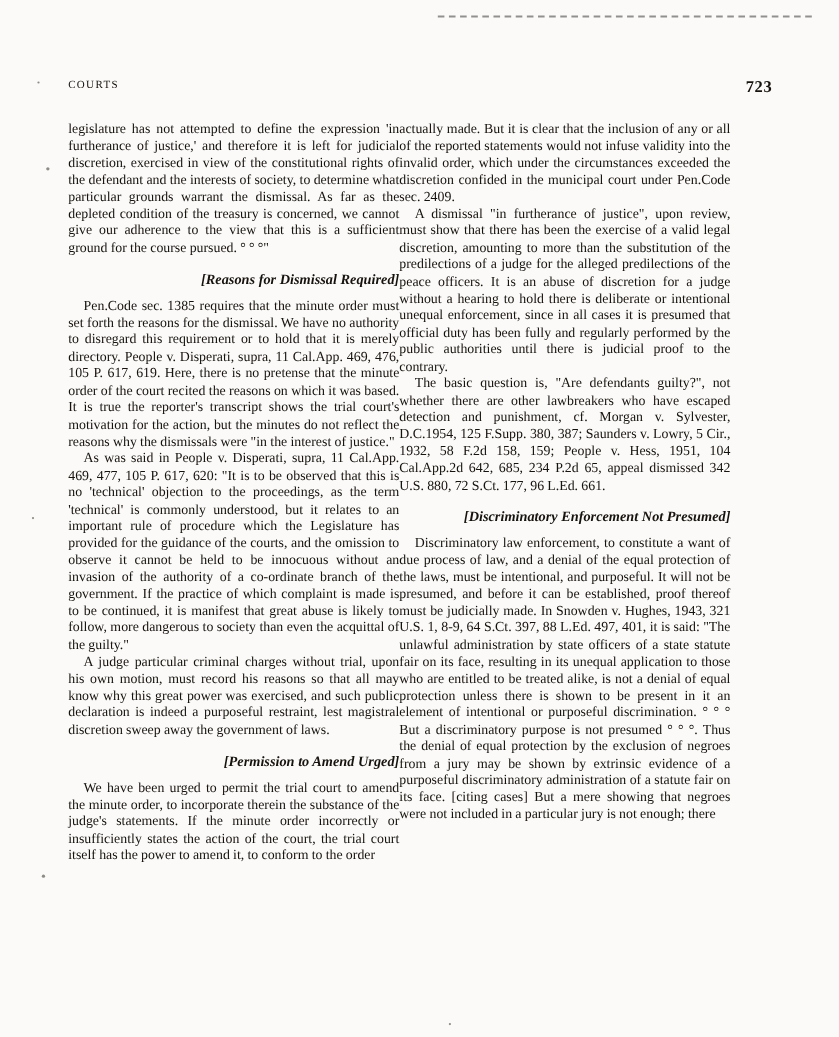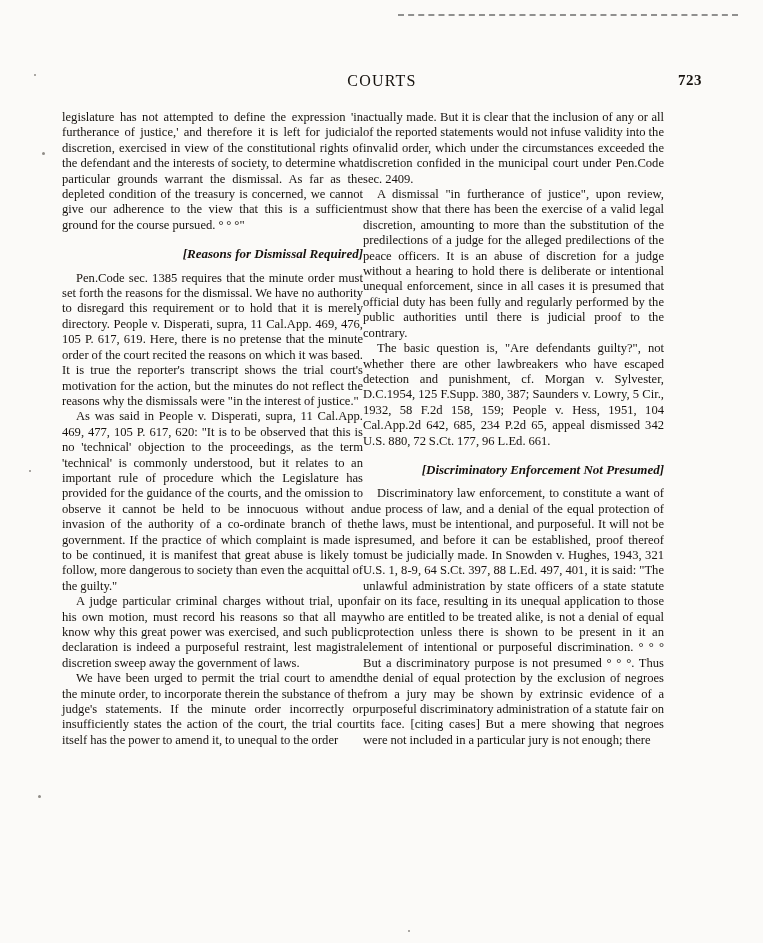--- a/index.html
+++ b/index.html
@@ -39,22 +39,22 @@
     position: absolute;
     top: 72px;
     left: 62px;
     width: 640px;
     height: 18px;
   }
   .header .running-head {
     position: absolute;
     left: 0;
     width: 100%;
-    text-align: center;
-    font-size: 16px;
+    text-align: left;
+    font-size: 10px;
     letter-spacing: 1.2px;
     font-variant: small-caps;
     text-transform: uppercase;
   }
   .header .folio {
     position: absolute;
     right: 0;
     top: 0;
     font-size: 15px;
     font-weight: bold;
@@ -114,21 +114,22 @@
   </div>
 
   <div class="columns">
 
     <div class="col">
       <p class="para noindent">legislature has not attempted to define the expression 'in furtherance of justice,' and therefore it is left for judicial discretion, exercised in view of the constitutional rights of the defendant and the interests of society, to determine what particular grounds warrant the dismissal. As far as the depleted condition of the treasury is concerned, we cannot give our adherence to the view that this is a sufficient ground for the course pursued. ° ° °"</p>
       <h2 class="subhead">[Reasons for Dismissal Required]</h2>
       <p class="para">Pen.Code sec. 1385 requires that the minute order must set forth the reasons for the dismissal. We have no authority to disregard this requirement or to hold that it is merely directory. People v. Disperati, supra, 11 Cal.App. 469, 476, 105 P. 617, 619. Here, there is no pretense that the minute order of the court recited the reasons on which it was based. It is true the reporter's transcript shows the trial court's motivation for the action, but the minutes do not reflect the reasons why the dismissals were "in the interest of justice."</p>
       <p class="para">As was said in People v. Disperati, supra, 11 Cal.App. 469, 477, 105 P. 617, 620: "It is to be observed that this is no 'technical' objection to the proceedings, as the term 'technical' is commonly understood, but it relates to an important rule of procedure which the Legislature has provided for the guidance of the courts, and the omission to observe it cannot be held to be innocuous without an invasion of the authority of a co-ordinate branch of the government. If the practice of which complaint is made is to be continued, it is manifest that great abuse is likely to follow, more dangerous to society than even the acquittal of the guilty."</p>
       <p class="para">A judge particular criminal charges without trial, upon his own motion, must record his reasons so that all may know why this great power was exercised, and such public declaration is indeed a purposeful restraint, lest magistral discretion sweep away the government of laws.</p>
-      <p class="para">We have been urged to permit the trial court to amend the minute order, to incorporate therein the substance of the judge's statements. If the minute order incorrectly or insufficiently states the action of the court, the trial court itself has the power to amend it, to unequal to the order</p>
+      <h2 class="subhead">[Permission to Amend Urged]</h2>
+      <p class="para">We have been urged to permit the trial court to amend the minute order, to incorporate therein the substance of the judge's statements. If the minute order incorrectly or insufficiently states the action of the court, the trial court itself has the power to amend it, to conform to the order</p>
     </div>
 
     <div class="col">
       <p class="para noindent">actually made. But it is clear that the inclusion of any or all of the reported statements would not infuse validity into the invalid order, which under the circumstances exceeded the discretion confided in the municipal court under Pen.Code sec. 2409.</p>
       <p class="para">A dismissal "in furtherance of justice", upon review, must show that there has been the exercise of a valid legal discretion, amounting to more than the substitution of the predilections of a judge for the alleged predilections of the peace officers. It is an abuse of discretion for a judge without a hearing to hold there is deliberate or intentional unequal enforcement, since in all cases it is presumed that official duty has been fully and regularly performed by the public authorities until there is judicial proof to the contrary.</p>
       <p class="para">The basic question is, "Are defendants guilty?", not whether there are other lawbreakers who have escaped detection and punishment, cf. Morgan v. Sylvester, D.C.1954, 125 F.Supp. 380, 387; Saunders v. Lowry, 5 Cir., 1932, 58 F.2d 158, 159; People v. Hess, 1951, 104 Cal.App.2d 642, 685, 234 P.2d 65, appeal dismissed 342 U.S. 880, 72 S.Ct. 177, 96 L.Ed. 661.</p>
       <h2 class="subhead">[Discriminatory Enforcement Not Presumed]</h2>
       <p class="para">Discriminatory law enforcement, to constitute a want of due process of law, and a denial of the equal protection of the laws, must be intentional, and purposeful. It will not be presumed, and before it can be established, proof thereof must be judicially made. In Snowden v. Hughes, 1943, 321 U.S. 1, 8-9, 64 S.Ct. 397, 88 L.Ed. 497, 401, it is said: "The unlawful administration by state officers of a state statute fair on its face, resulting in its unequal application to those who are entitled to be treated alike, is not a denial of equal protection unless there is shown to be present in it an element of intentional or purposeful discrimination. ° ° ° But a discriminatory purpose is not presumed ° ° °. Thus the denial of equal protection by the exclusion of negroes from a jury may be shown by extrinsic evidence of a purposeful discriminatory administration of a statute fair on its face. [citing cases] But a mere showing that negroes were not included in a particular jury is not enough; there</p>
     </div>
 

